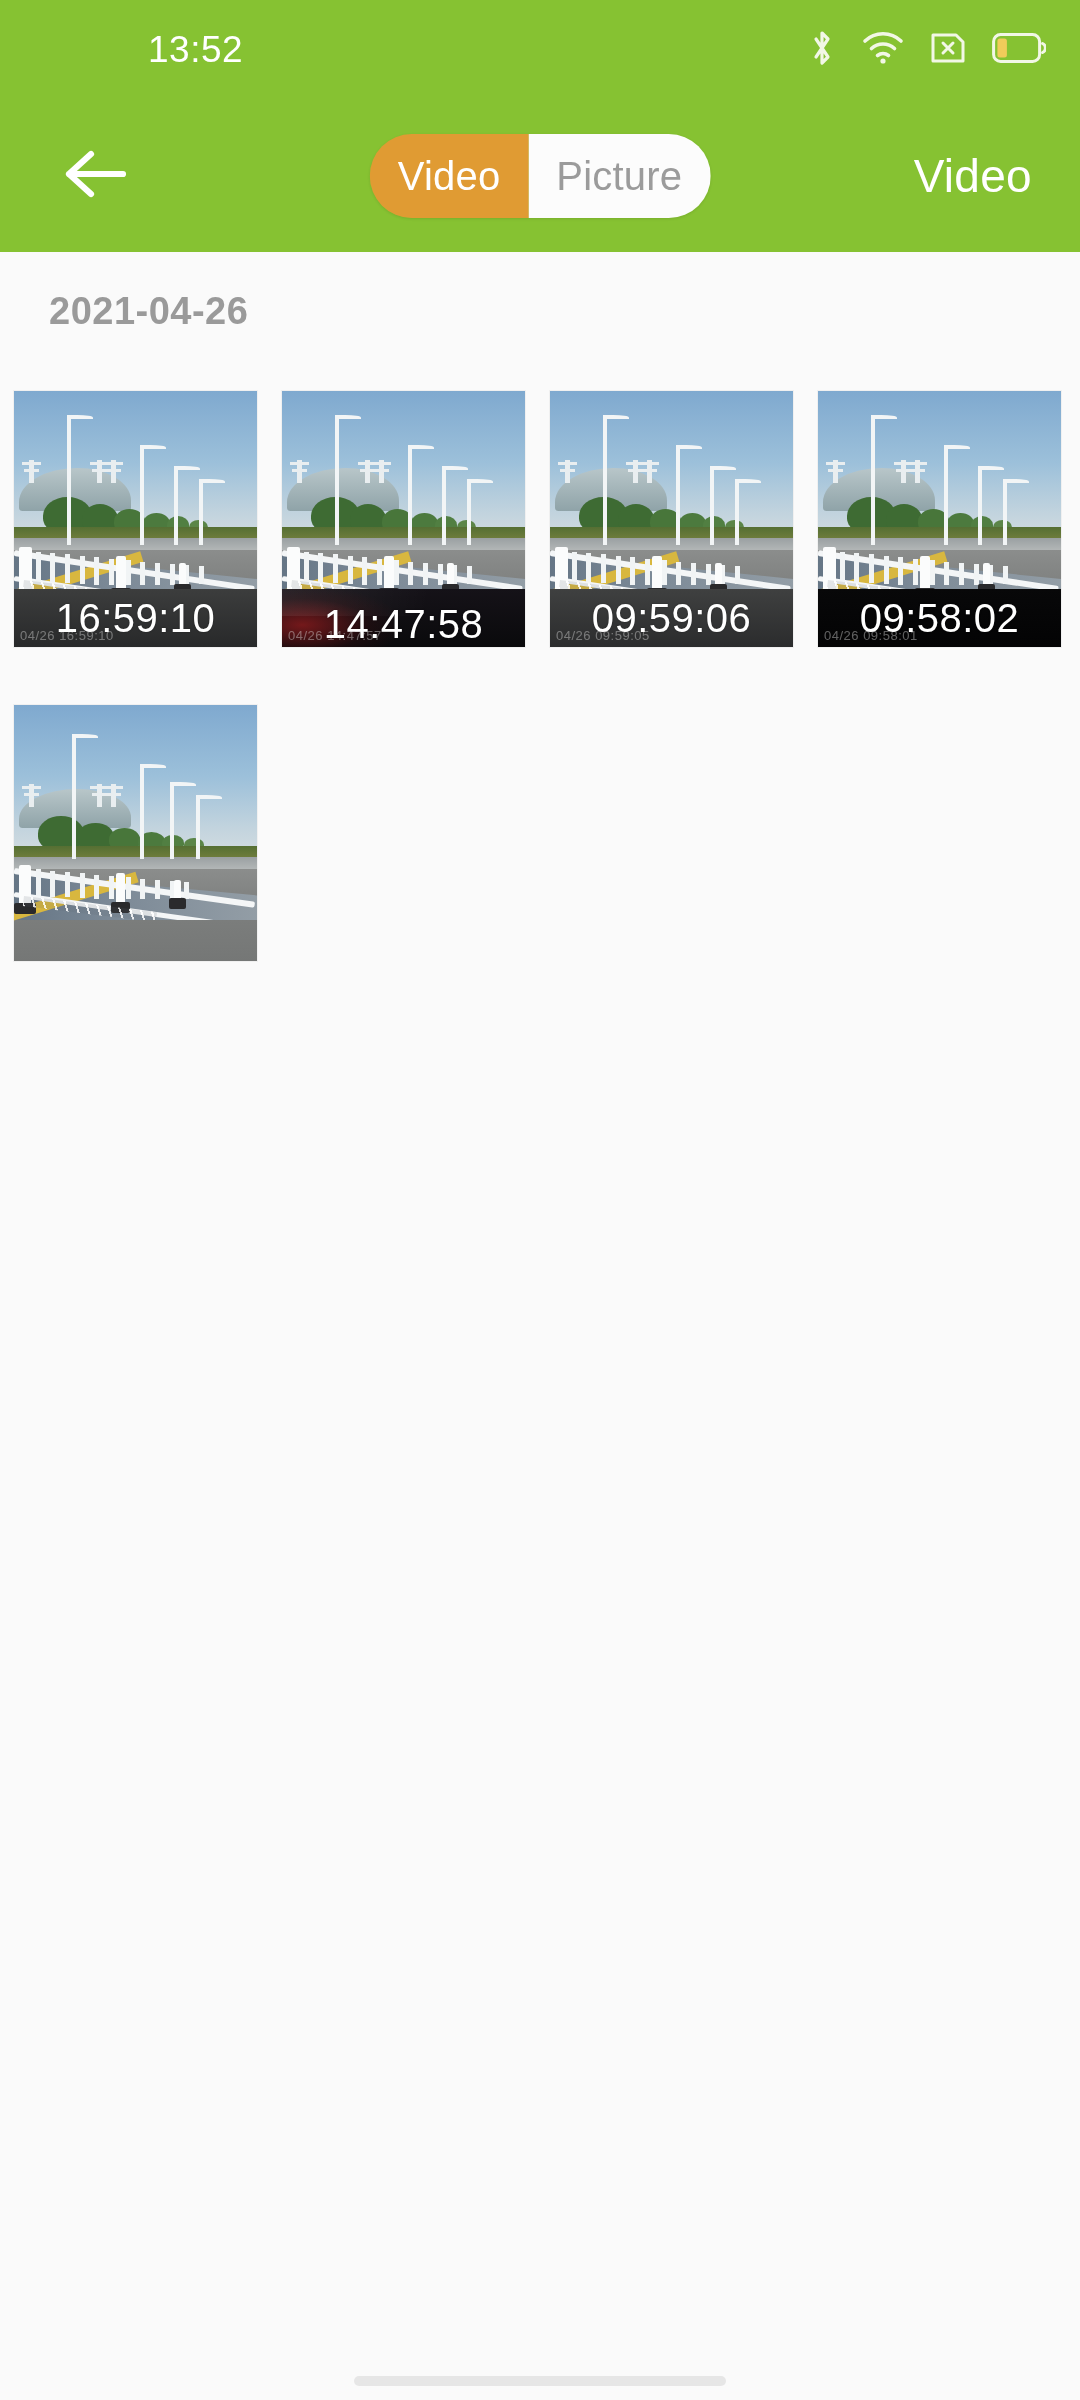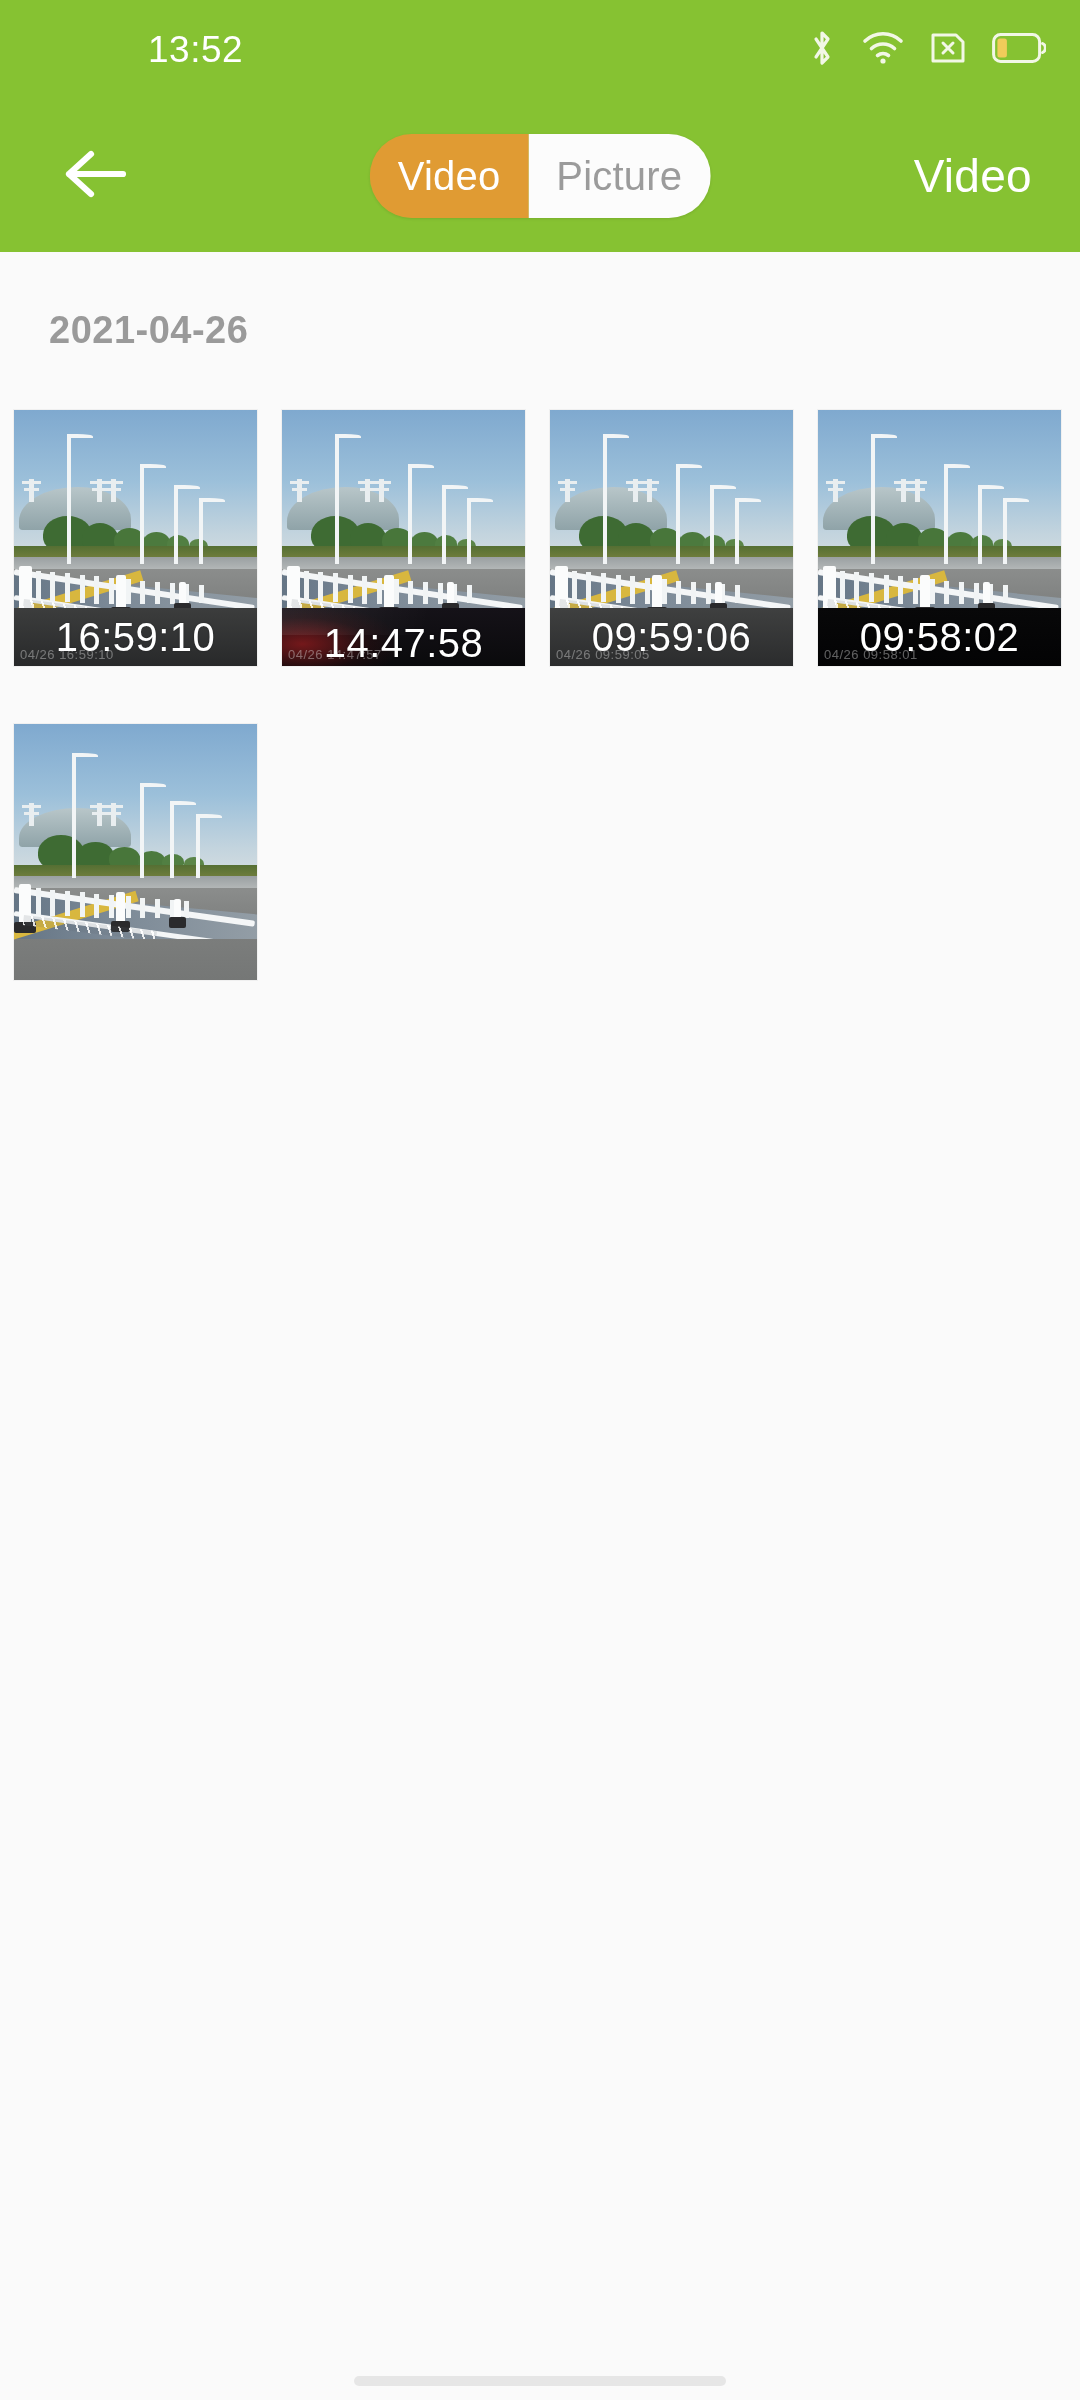--- a/index.html
+++ b/index.html
@@ -88,21 +88,21 @@
     background:#fafafa;
     overflow:hidden;
   }
   .date-header{
     color:#9a9a9a;
     font-size:38px;
     font-weight:bold;
     letter-spacing:.5px;
     padding-left:49px;
   }
-  #group-0 .date-header{ padding-top:50px;margin-top:7px; }
+  #group-0 .date-header{ padding-top:38px; }
   #group-1 .date-header{ padding-top:58px; }
 
   .thumb-row{
     display:flex;
     gap:25px;
     padding-left:14px;
     margin-top:58px;
   }
   .thumb{
     width:243px;

